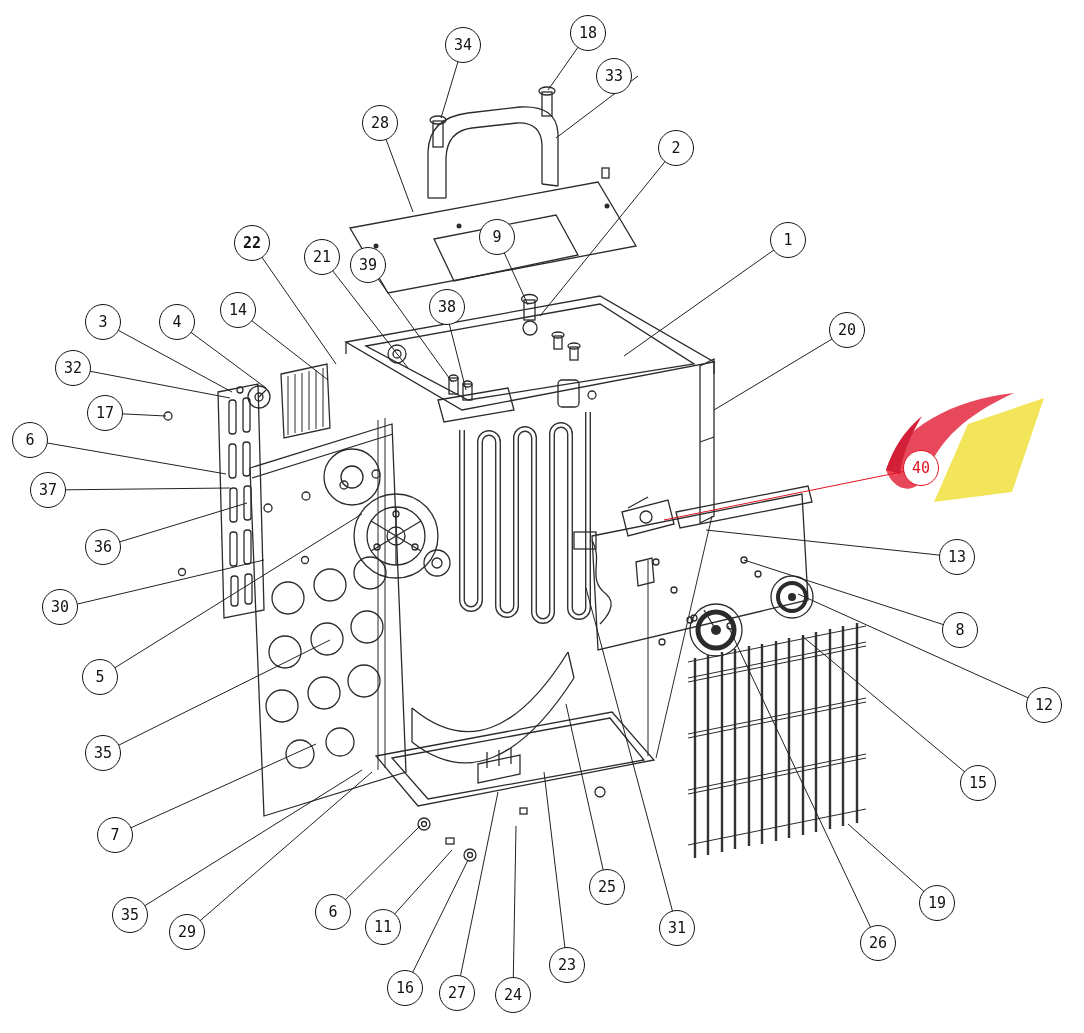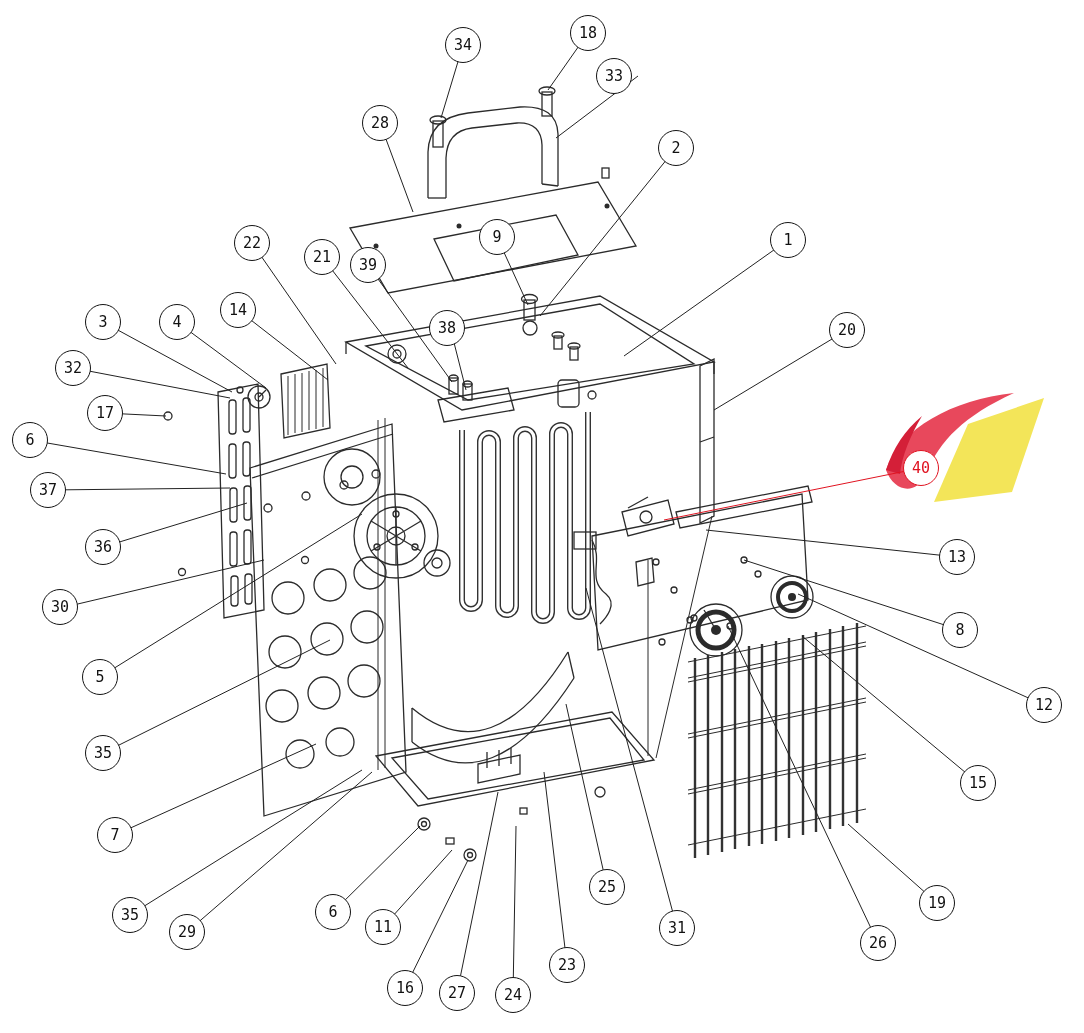--- a/index.html
+++ b/index.html
@@ -267,27 +267,27 @@
     </svg>
 
   <div id="callout-layer">
       <div class="balloon" style="left: 445px; top: 27px;">34</div>
       <div class="balloon" style="left: 570px; top: 15px;">18</div>
       <div class="balloon" style="left: 596px; top: 58px;">33</div>
       <div class="balloon" style="left: 362px; top: 105px;">28</div>
       <div class="balloon" style="left: 658px; top: 130px;">2</div>
       <div class="balloon" style="left: 479px; top: 219px;">9</div>
       <div class="balloon" style="left: 770px; top: 222px;">1</div>
-      <div class="balloon" style="left: 234px; top: 225px;">22</div>
+      <div class="balloon" style="left: 234px; top: 225px; font-weight: bold;">22</div>
       <div class="balloon" style="left: 304px; top: 239px;">21</div>
       <div class="balloon" style="left: 350px; top: 247px;">39</div>
       <div class="balloon" style="left: 220px; top: 292px;">14</div>
       <div class="balloon" style="left: 159px; top: 304px;">4</div>
       <div class="balloon" style="left: 85px; top: 304px;">3</div>
-      <div class="balloon" style="left: 429px; top: 310px; text-align: center;">38</div>
+      <div class="balloon" style="left: 429px; top: 289px; text-align: center;">38</div>
       <div class="balloon" style="left: 829px; top: 312px;">20</div>
       <div class="balloon" style="left: 55px; top: 350px;">32</div>
       <div class="balloon" style="left: 87px; top: 395px;">17</div>
       <div class="balloon" style="left: 12px; top: 422px;">6</div>
       <div class="balloon" style="left: 30px; top: 472px;">37</div>
       <div class="balloon" style="left: 85px; top: 529px;">36</div>
       <div class="balloon" style="left: 42px; top: 589px; text-align: center;">30</div>
       <div class="balloon accent" style="left: 903px; top: 450px;">40</div>
       <div class="balloon" style="left: 939px; top: 539px;">13</div>
       <div class="balloon" style="left: 942px; top: 612px;">8</div>

